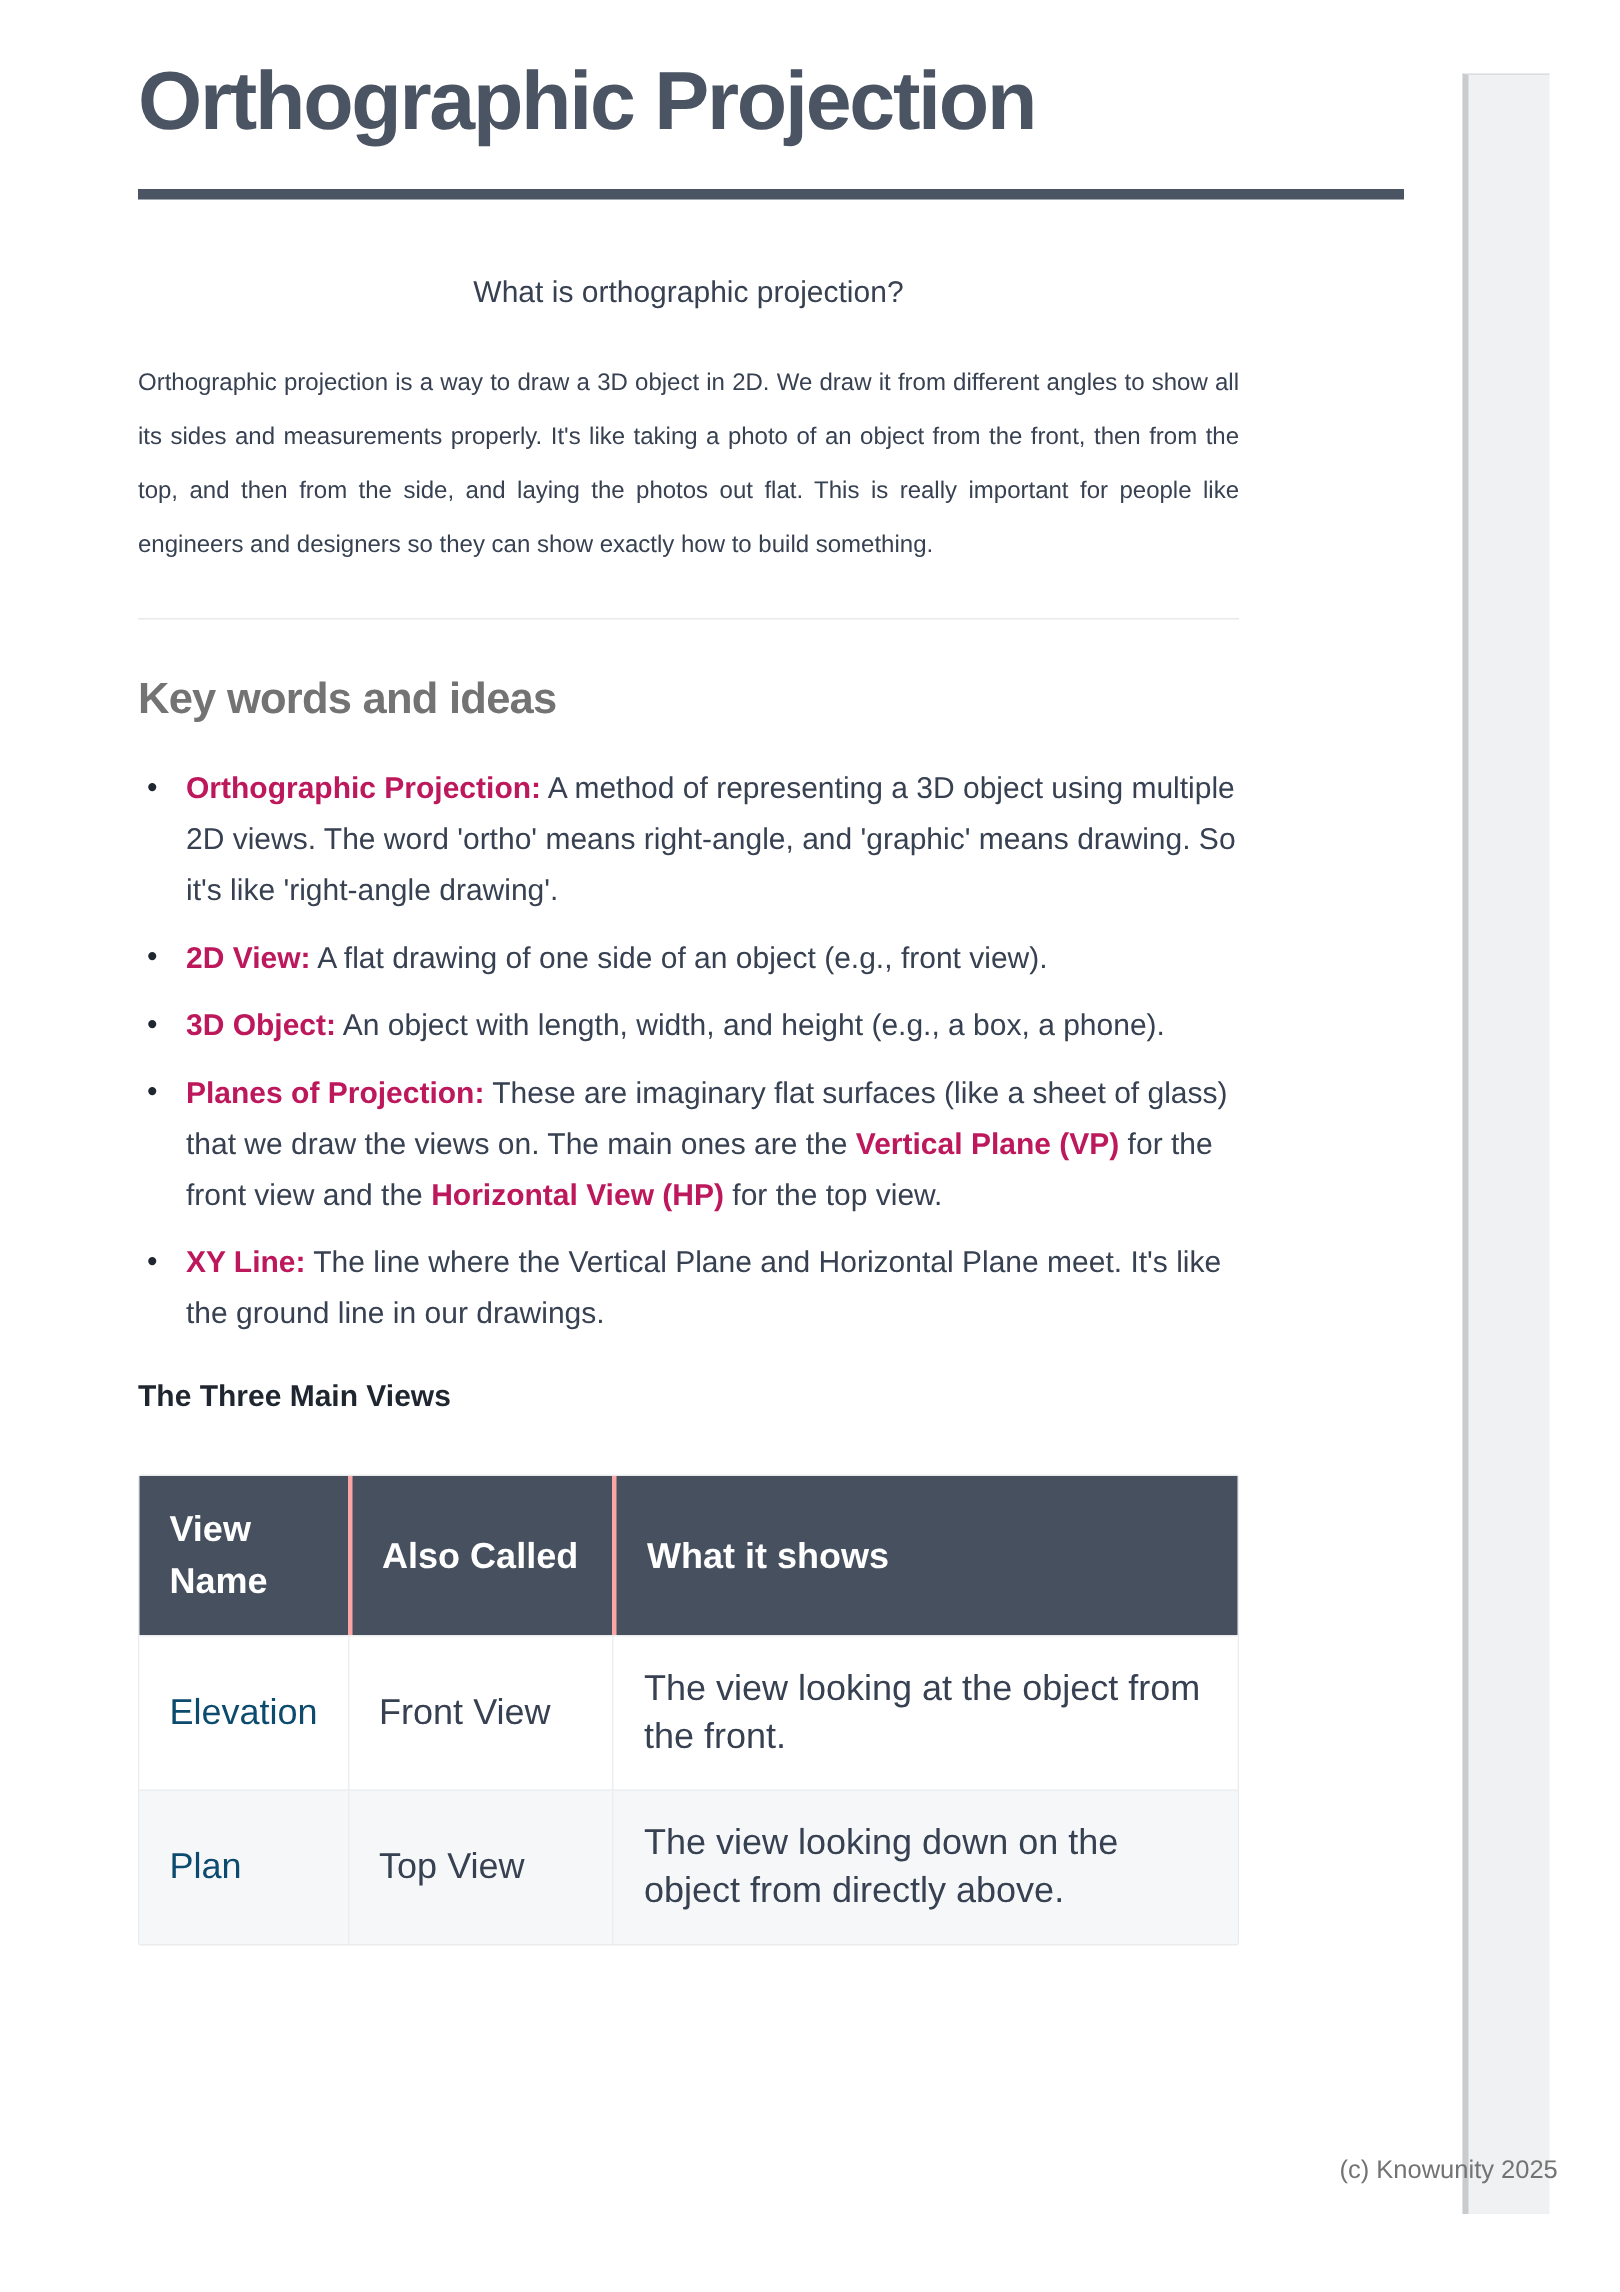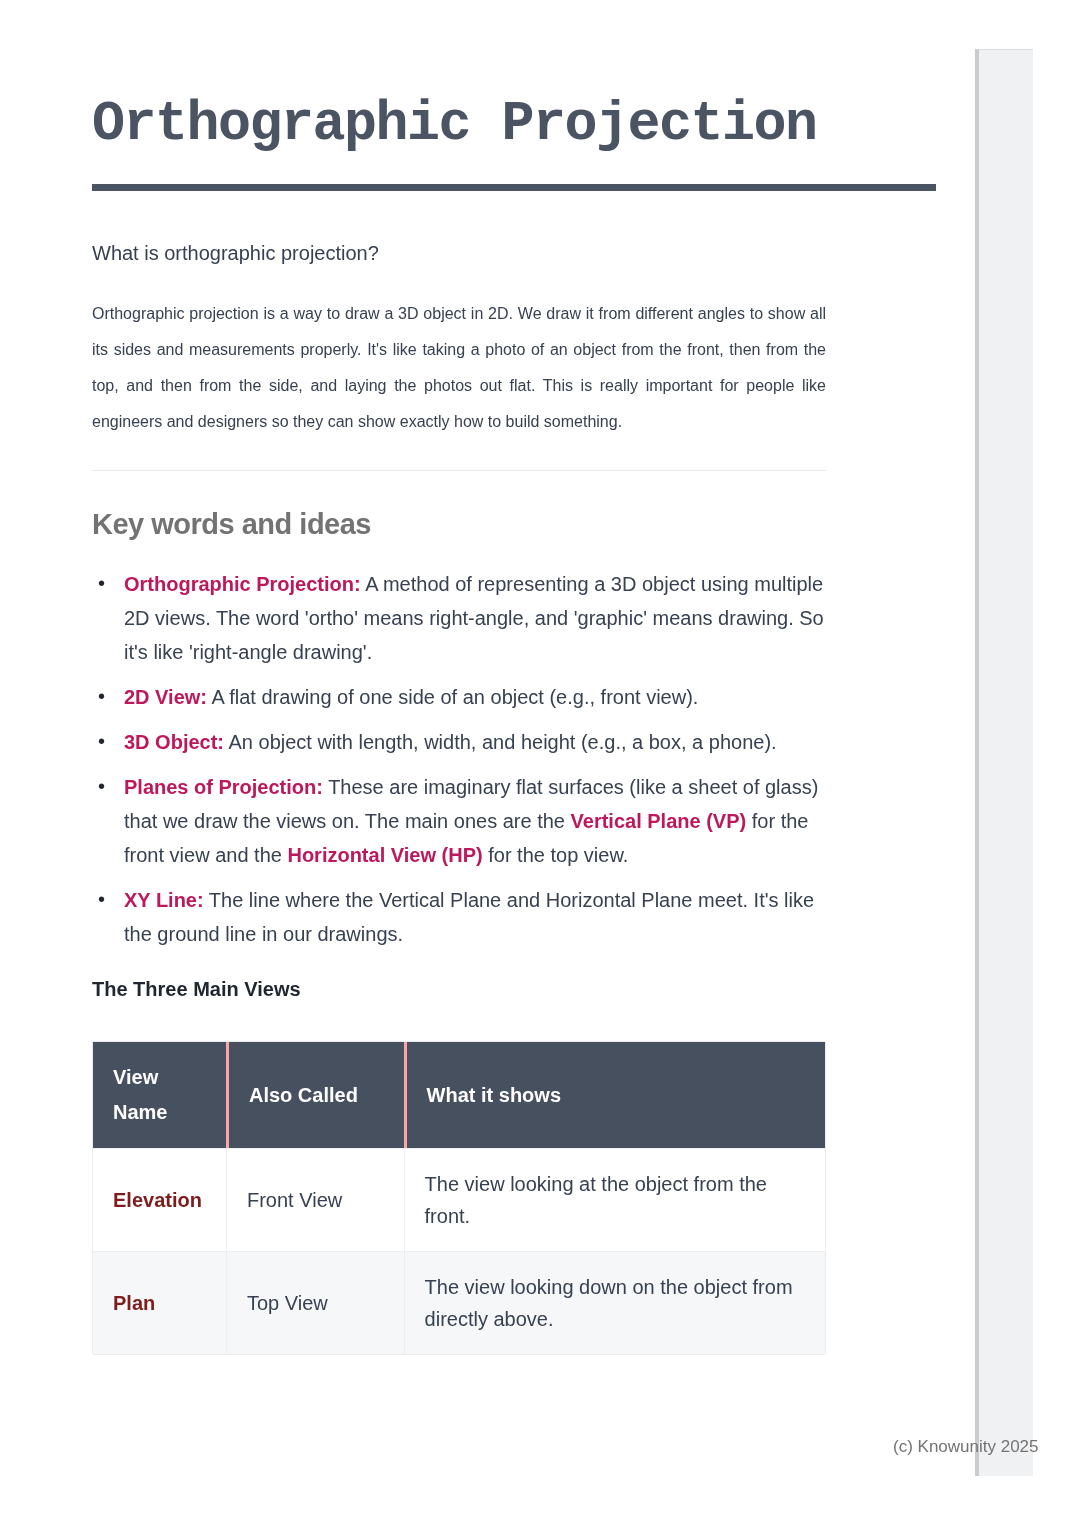--- a/index.html
+++ b/index.html
@@ -11,38 +11,38 @@
     color: #374151;
     overflow: hidden;
   }
   .content {
     position: absolute;
     left: 92px;
     top: 0;
     width: 734px;
   }
   h1.title {
-    margin-top: 97px;
+    margin-top: 39px;
     font-size: 55px;
     line-height: 56px;
     font-weight: bold;
     letter-spacing: -1.5px;
     color: #4a5462;
-    font-family: Liberation Mono, monospace;
   }
   .title-rule {
     width: 844px;
     height: 7px;
     background: #4a5462;
     margin-top: 31px;
   }
   p.question {
     margin-top: 49px;
     font-size: 20px;
     line-height: 26px;
+    text-align: center;
   }
   p.intro {
     margin-top: 30px;
     font-size: 16px;
     line-height: 36px;
     text-align: justify;
   }
   .divider {
     margin-top: 30px;
     width: 734px;
@@ -80,21 +80,21 @@
     font-size: 20px;
     line-height: 26px;
     font-weight: bold;
     color: #1f2630;
   }
   table.views-table {
     margin-top: 39px;
     width: 734px;
     border-collapse: separate;
     border-spacing: 0;
-    font-size: 20px;
+    font-size: 24px;
     border: 1px solid #e9ebed;
     border-radius: 2px;
   }
   table.views-table th {
     background: #47505f;
     color: #ffffff;
     font-weight: bold;
     text-align: left;
     vertical-align: middle;
     padding: 18px 14px 18px 20px;
@@ -106,21 +106,21 @@
   table.views-table col.c2 { width: 178px; }
   table.views-table col.c3 { width: 423px; }
   table.views-table td {
     padding: 19px 20px;
     line-height: 32px;
     vertical-align: middle;
     border-top: 1px solid #eceef0;
     background: #ffffff;
   }
   table.views-table td + td { border-left: 1px solid #eceef0; }
-  table.views-table td.view-name { font-weight: bold; color: #7f1d1d; }
+  table.views-table td.view-name { font-weight: normal; color: #0c4a6e; }
   table.views-table tr.zebra td { background: #f5f7f9; }
   .scrollbar-track {
     position: absolute;
     left: 975px;
     top: 49px;
     width: 58px;
     height: 1427px;
     background: #f0f1f2;
     border-left: 4px solid #c9cbcd;
     border-top: 1px solid #dcdde0;

